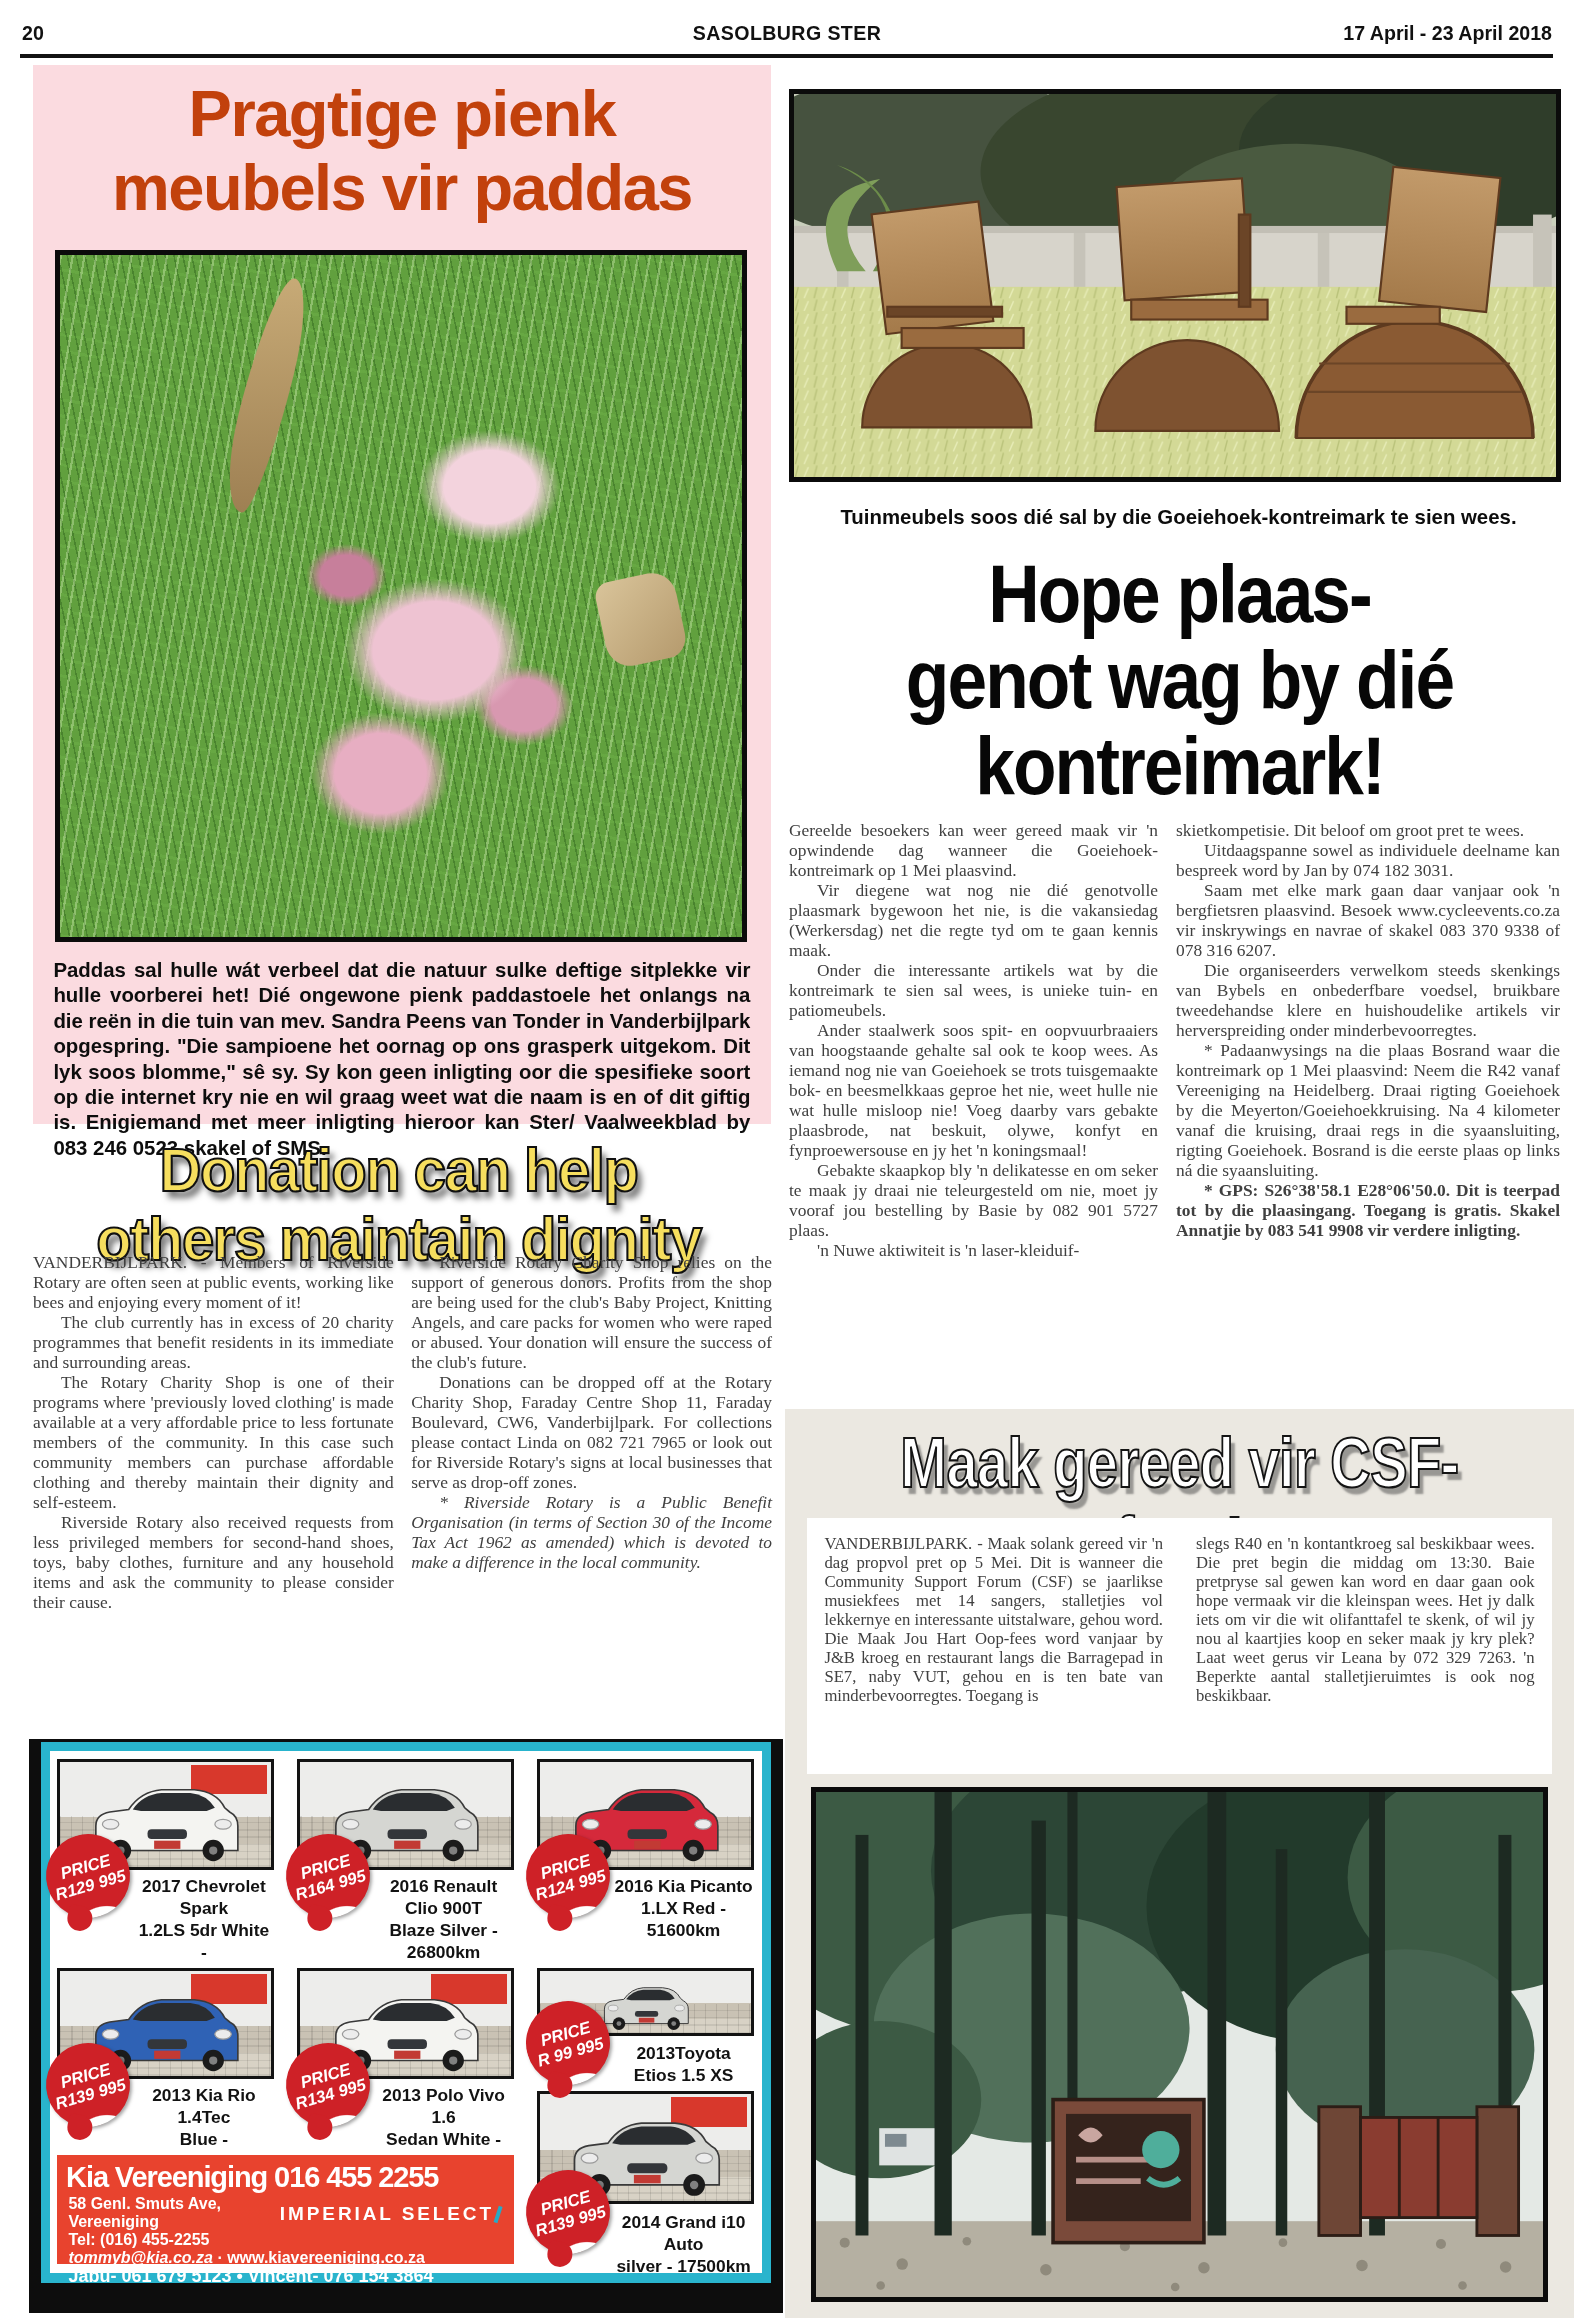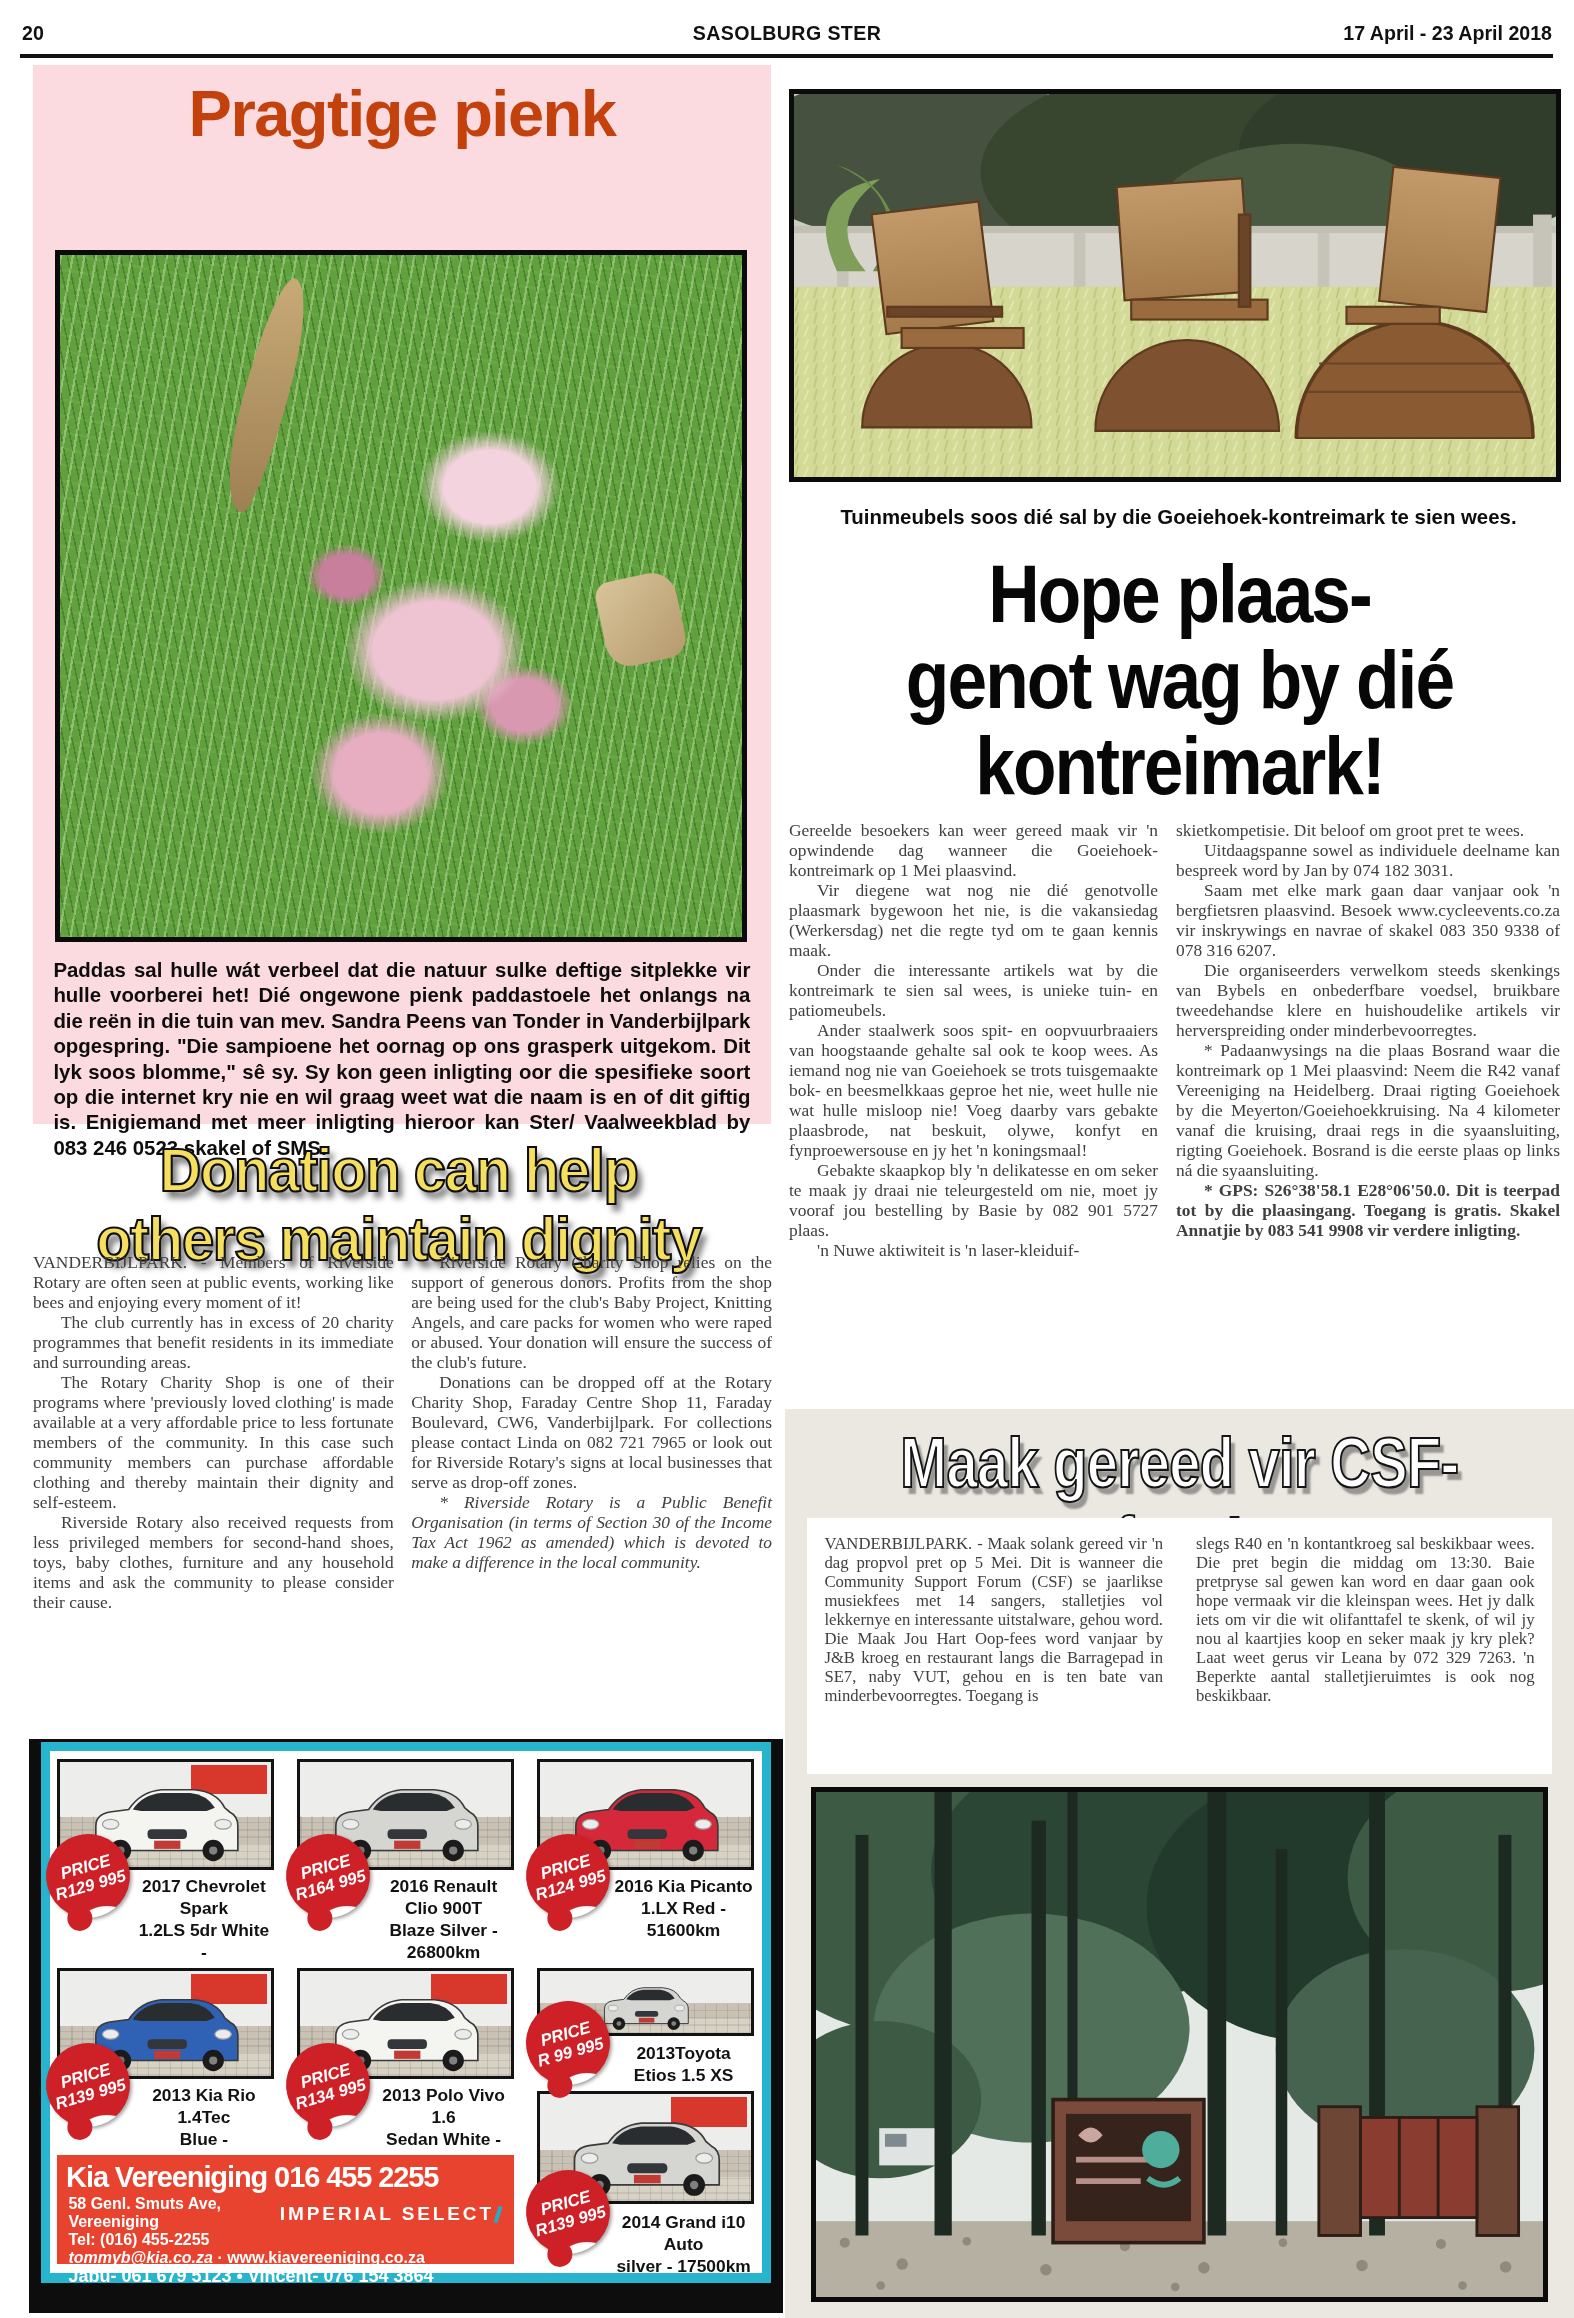--- a/index.html
+++ b/index.html
@@ -106,20 +106,21 @@
 <div id="page">
 
   <div class="hdr-num">20</div>
   <div class="hdr-masthead">SASOLBURG STER</div>
   <div class="hdr-date">17 April - 23 April 2018</div>
   <div class="hdr-rule"></div>
 
   <div class="pink-panel">
     <div class="h-pink">
       <div>Pragtige pienk</div>
+      <div>meubels vir paddas</div>
     </div>
     <div class="mushroom-photo frame">
       <div class="leaf"></div>
       <div class="chip"></div>
     </div>
     <div class="pink-caption cap">Paddas sal hulle wát verbeel dat die natuur sulke deftige sitplekke vir hulle voorberei het! Dié ongewone pienk paddastoele het onlangs na die reën in die tuin van mev. Sandra Peens van Tonder in Vanderbijlpark opgespring. "Die sampioene het oornag op ons grasperk uitgekom. Dit lyk soos blomme," sê sy. Sy kon geen inligting oor die spesifieke soort op die internet kry nie en wil graag weet wat die naam is en of dit giftig is. Enigiemand met meer inligting hieroor kan Ster/ Vaalweekblad by 083 246 0523 skakel of SMS.</div>
   </div>
 
   <div class="h-donate">
     <div>Donation can help</div>
@@ -208,21 +209,21 @@
     <p>Gereelde besoekers kan weer gereed maak vir 'n opwindende dag wanneer die Goeiehoek-kontreimark op 1 Mei plaasvind.</p>
     <p class="ind">Vir diegene wat nog nie dié genotvolle plaasmark bygewoon het nie, is die vakansiedag (Werkersdag) net die regte tyd om te gaan kennis maak.</p>
     <p class="ind">Onder die interessante artikels wat by die kontreimark te sien sal wees, is unieke tuin- en patiomeubels.</p>
     <p class="ind">Ander staalwerk soos spit- en oopvuurbraaiers van hoogstaande gehalte sal ook te koop wees. As iemand nog nie van Goeiehoek se trots tuisgemaakte bok- en beesmelkkaas geproe het nie, weet hulle nie wat hulle misloop nie! Voeg daarby vars gebakte plaasbrode, nat beskuit, olywe, konfyt en fynproewersouse en jy het 'n koningsmaal!</p>
     <p class="ind">Gebakte skaapkop bly 'n delikatesse en om seker te maak jy draai nie teleurgesteld om nie, moet jy vooraf jou bestelling by Basie by 082 901 5727 plaas.</p>
     <p class="ind">'n Nuwe aktiwiteit is 'n laser-kleiduif-</p>
   </div>
   <div class="kon-col2 serif">
     <p>skietkompetisie. Dit beloof om groot pret te wees.</p>
     <p class="ind">Uitdaagspanne sowel as individuele deelname kan bespreek word by Jan by 074 182 3031.</p>
-    <p class="ind">Saam met elke mark gaan daar vanjaar ook 'n bergfietsren plaasvind. Besoek www.cycleevents.co.za vir inskrywings en navrae of skakel 083 350 9338 of 078 316 6207.</p>
+    <p class="ind">Saam met elke mark gaan daar vanjaar ook 'n bergfietsren plaasvind. Besoek www.cycleevents.co.za vir inskrywings en navrae of skakel 083 370 9338 of 078 316 6207.</p>
     <p class="ind">Die organiseerders verwelkom steeds skenkings van Bybels en onbederfbare voedsel, bruikbare tweedehandse klere en huishoudelike artikels vir herverspreiding onder minderbevoorregtes.</p>
     <p class="ind">* Padaanwysings na die plaas Bosrand waar die kontreimark op 1 Mei plaasvind: Neem die R42 vanaf Vereeniging na Heidelberg. Draai rigting Goeiehoek by die Meyerton/Goeiehoekkruising. Na 4 kilometer vanaf die kruising, draai regs in die syaansluiting, rigting Goeiehoek. Bosrand is die eerste plaas op links ná die syaansluiting.</p>
     <p class="ind gps">* GPS: S26°38'58.1 E28°06'50.0. Dit is teerpad tot by die plaasingang. Toegang is gratis. Skakel Annatjie by 083 541 9908 vir verdere inligting.</p>
   </div>
 
   <div class="csf-panel">
     <div class="h-csf">Maak gereed vir CSF-fees!</div>
     <div class="csf-box">
       <div class="col serif csf-serif">
         <p>VANDERBIJLPARK. - Maak solank gereed vir 'n dag propvol pret op 5 Mei. Dit is wanneer die Community Support Forum (CSF) se jaarlikse musiekfees met 14 sangers, stalletjies vol lekkernye en interessante uitstalware, gehou word. Die Maak Jou Hart Oop-fees word vanjaar by J&amp;B kroeg en restaurant langs die Barragepad in SE7, naby VUT, gehou en is ten bate van minderbevoorregtes. Toegang is</p>

